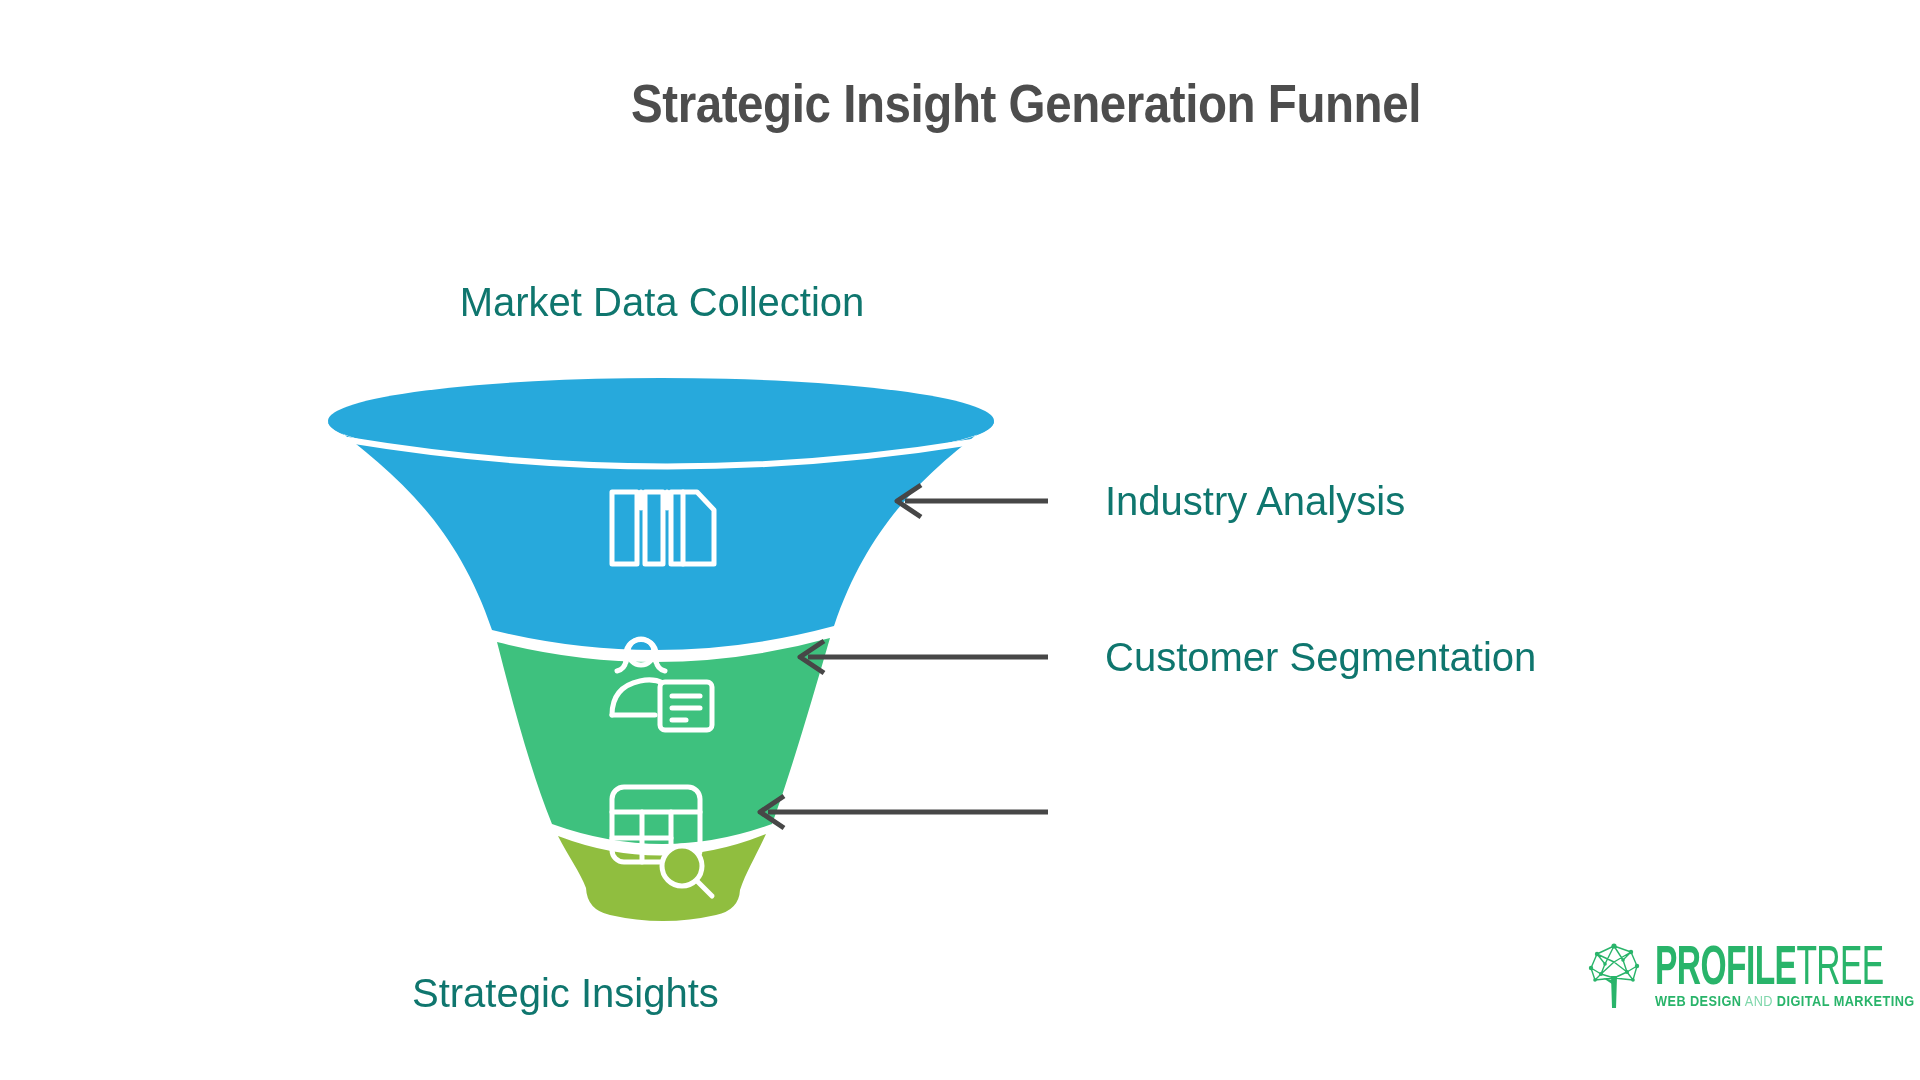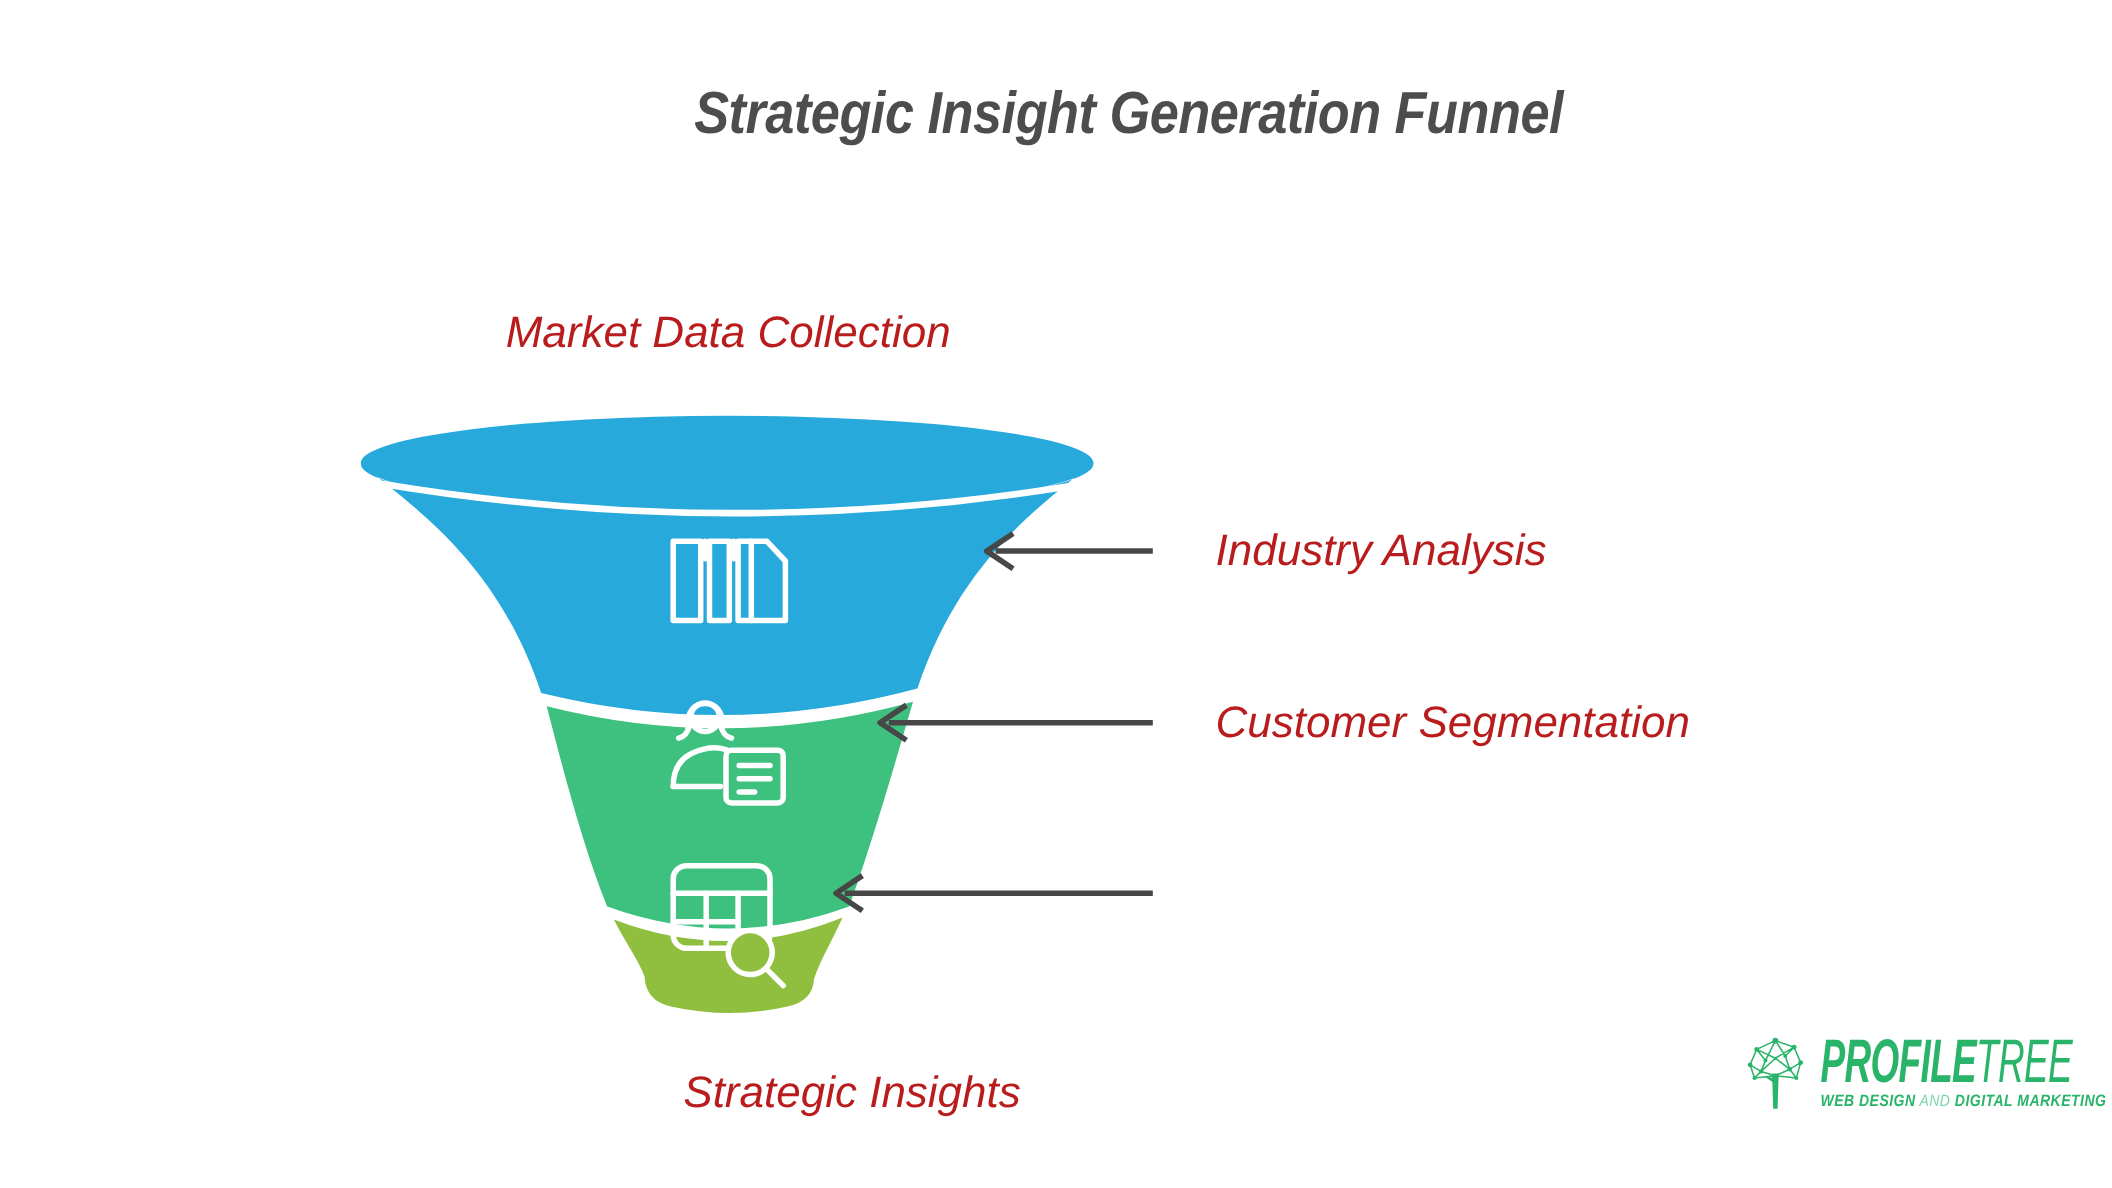--- a/index.html
+++ b/index.html
@@ -1,29 +1,29 @@
 <!DOCTYPE html>
 <html><head>
 <meta charset="utf-8">
 <style>
   html,body{margin:0;padding:0;background:#fff;}
   .stage{
     position:relative;width:1920px;height:1080px;background:#ffffff;overflow:hidden;
-    font-family:"Liberation Sans", sans-serif;color:#4D4D4D;font-style:italic;
+    font-family:"Liberation Sans", sans-serif;color:#4D4D4D;
   }
   .title{
     position:absolute;top:72px;left:526px;width:1000px;text-align:center;
     font-size:54px;font-weight:bold;letter-spacing:-0.5px;color:#4D4D4D;
     transform:scaleX(0.88);transform-origin:center;white-space:nowrap;
   }
   .stage-label{
-    position:absolute;font-size:40px;font-weight:400;color:#b91c1c;line-height:52px;white-space:nowrap;
+    position:absolute;font-size:40px;font-weight:400;color:#0f766e;line-height:52px;white-space:nowrap;
   }
   .funnel-top-label{top:276px;left:412px;width:500px;text-align:center;}
-  .funnel-bottom-label{top:967px;left:428px;width:500px;text-align:right;}
+  .funnel-bottom-label{top:967px;left:412px;width:500px;text-align:left;}
   .callout-1{top:475px;left:1105px;}
   .callout-2{top:631px;left:1105px;}
   .callout-3{top:786px;left:1105px;}
   .funnel-svg{position:absolute;top:0;left:0;}
   .logo{position:absolute;left:1585px;top:940px;display:flex;align-items:flex-start;}
   .logo-text{margin-left:12px;width:240px;}
   .logo-name{
     font-size:56px;font-weight:800;line-height:50px;letter-spacing:-1px;white-space:nowrap;
     transform:scaleX(0.60);transform-origin:left;color:#29B46A;
   }

